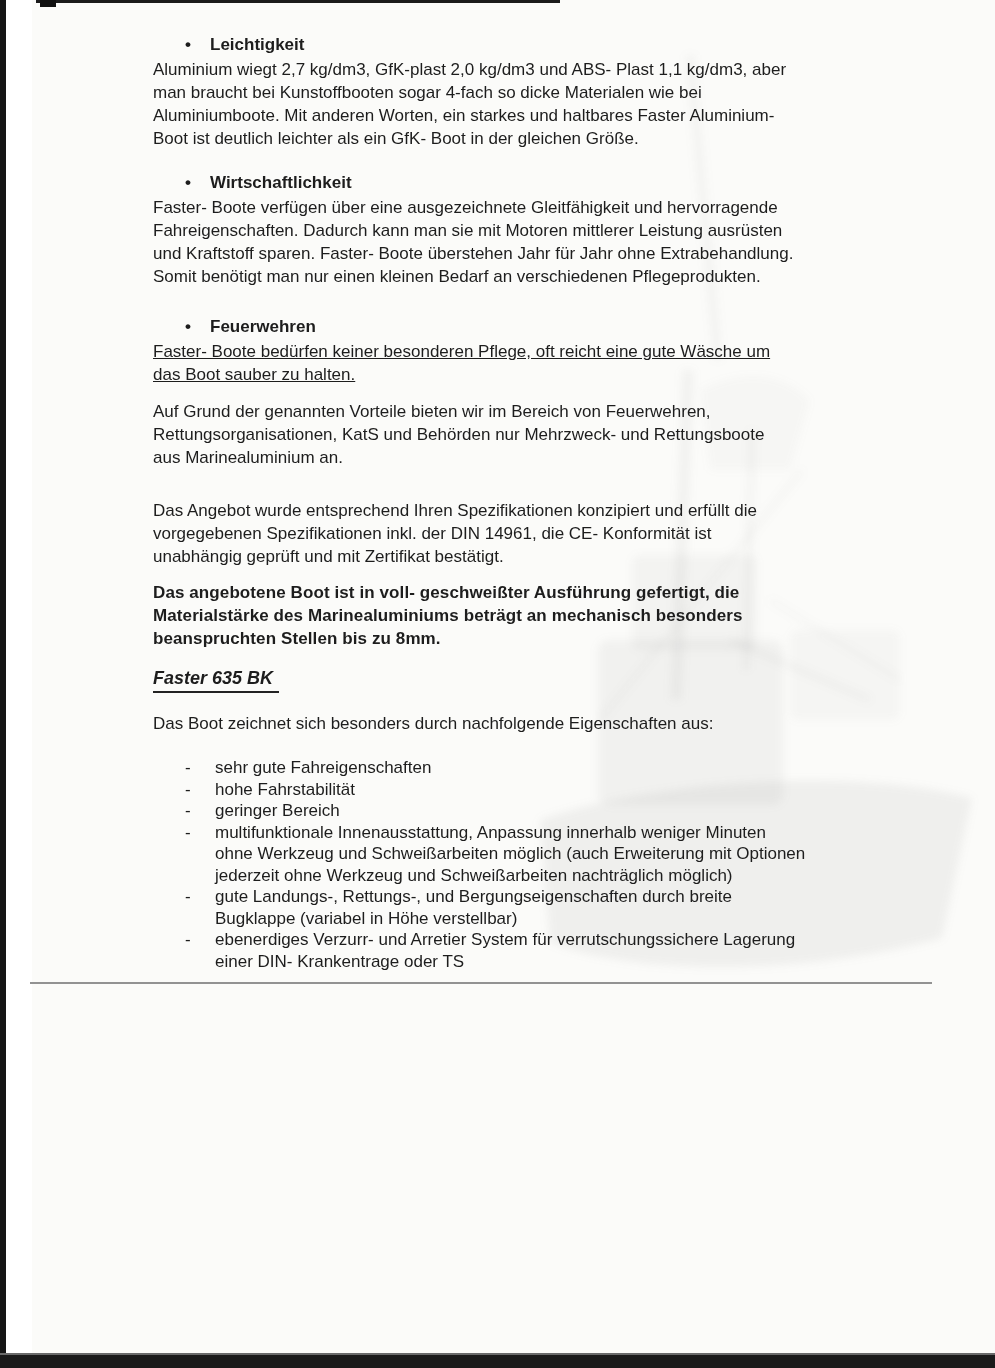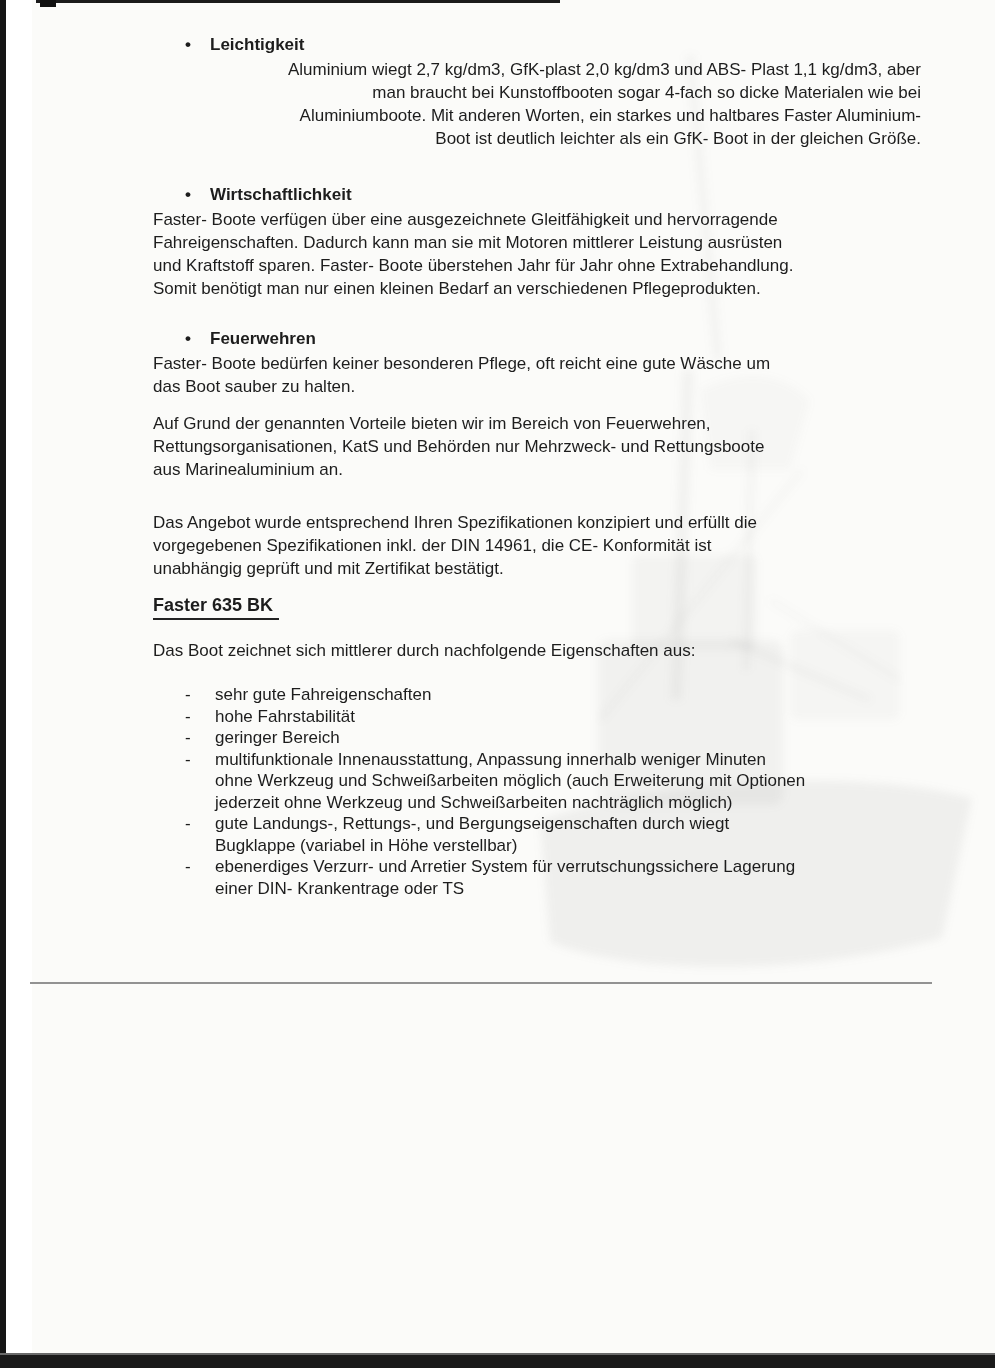--- a/index.html
+++ b/index.html
@@ -21,28 +21,28 @@
   .divider          { position:absolute; left:30px; top:982px; width:902px; height:2px; background:#929292; }
 
   
   .watermark { position:absolute; left:540px; top:40px; width:440px; height:930px; filter:blur(4px); pointer-events:none; }
 
   
   .content { position:absolute; left:153px; top:34px; width:768px; }
   .bullet-head { display:flex; margin:0 0 2px 32px; font-weight:bold; font-size:17px; line-height:22px; }
   .bullet-head .marker { width:25px; }
   .sec-body, .para { white-space:pre-line; font-size:17px; line-height:23px; margin:0; }
-  .mb34 { margin-bottom:34px;text-align:right; }
+  .mb34 { margin-bottom:22px; }
   .mb20 { margin-bottom:28px; }
-  .mb14 { margin-bottom:14px; }
+  .mb14 { margin-bottom:14px;text-decoration:underline; }
   .mb19 { margin-bottom:30px; }
   .mb23 { margin-bottom:13px; }
   .mb16 { margin-bottom:16px; }
   .emphasis { font-weight:bold; letter-spacing:0.1px; }
-  .model-heading { font-size:18px; line-height:24px; font-weight:bold; margin:0 0 19px; }
+  .model-heading { font-size:18px; line-height:24px; font-weight:bold; font-style:italic; margin:0 0 19px; }
   .model-heading span { display:inline-block; border-bottom:2.5px solid #232323; padding-bottom:1px; padding-right:6px; }
   .intro { font-size:17px; line-height:23px; margin:0 0 22px; }
   .feature-list { margin-left:32px; }
   .feature-item { display:flex; font-size:17px; line-height:21.5px; }
   .feature-item .dash { width:30px; flex:0 0 30px; }
   .feature-item .txt { white-space:pre-line; }
 </style>
 </head>
 <body>
 
@@ -100,24 +100,27 @@
     <p class="sec-body mb14">Faster- Boote bedürfen keiner besonderen Pflege, oft reicht eine gute Wäsche um
 das Boot sauber zu halten.</p>
 
     <p class="para mb19">Auf Grund der genannten Vorteile bieten wir im Bereich von Feuerwehren,
 Rettungsorganisationen, KatS und Behörden nur Mehrzweck- und Rettungsboote
 aus Marinealuminium an.</p>
     <p class="para mb23">Das Angebot wurde entsprechend Ihren Spezifikationen konzipiert und erfüllt die
 vorgegebenen Spezifikationen inkl. der DIN 14961, die CE- Konformität ist
 unabhängig geprüft und mit Zertifikat bestätigt.</p>
 
+    <p class="para emphasis mb16">Das angebotene Boot ist in voll- geschweißter Ausführung gefertigt, die
+Materialstärke des Marinealuminiums beträgt an mechanisch besonders
+beanspruchten Stellen bis zu 8mm.</p>
 
     <h2 class="model-heading"><span>Faster 635 BK</span></h2>
 
-    <p class="intro">Das Boot zeichnet sich mittlerer durch nachfolgende Eigenschaften aus:</p>
+    <p class="intro">Das Boot zeichnet sich besonders durch nachfolgende Eigenschaften aus:</p>
 
     <div class="feature-list">
       <div class="feature-item">
         <span class="dash">-</span>
         <span class="txt">sehr gute Fahreigenschaften</span>
       </div>
       <div class="feature-item">
         <span class="dash">-</span>
         <span class="txt">hohe Fahrstabilität</span>
       </div>
@@ -126,21 +129,21 @@
         <span class="txt">geringer Bereich</span>
       </div>
       <div class="feature-item">
         <span class="dash">-</span>
         <span class="txt">multifunktionale Innenausstattung, Anpassung innerhalb weniger Minuten
 ohne Werkzeug und Schweißarbeiten möglich (auch Erweiterung mit Optionen
 jederzeit ohne Werkzeug und Schweißarbeiten nachträglich möglich)</span>
       </div>
       <div class="feature-item">
         <span class="dash">-</span>
-        <span class="txt">gute Landungs-, Rettungs-, und Bergungseigenschaften durch wiegt
+        <span class="txt">gute Landungs-, Rettungs-, und Bergungseigenschaften durch breite
 Bugklappe (variabel in Höhe verstellbar)</span>
       </div>
       <div class="feature-item">
         <span class="dash">-</span>
         <span class="txt">ebenerdiges Verzurr- und Arretier System für verrutschungssichere Lagerung
 einer DIN- Krankentrage oder TS</span>
       </div>
     </div>
 
   </div>

